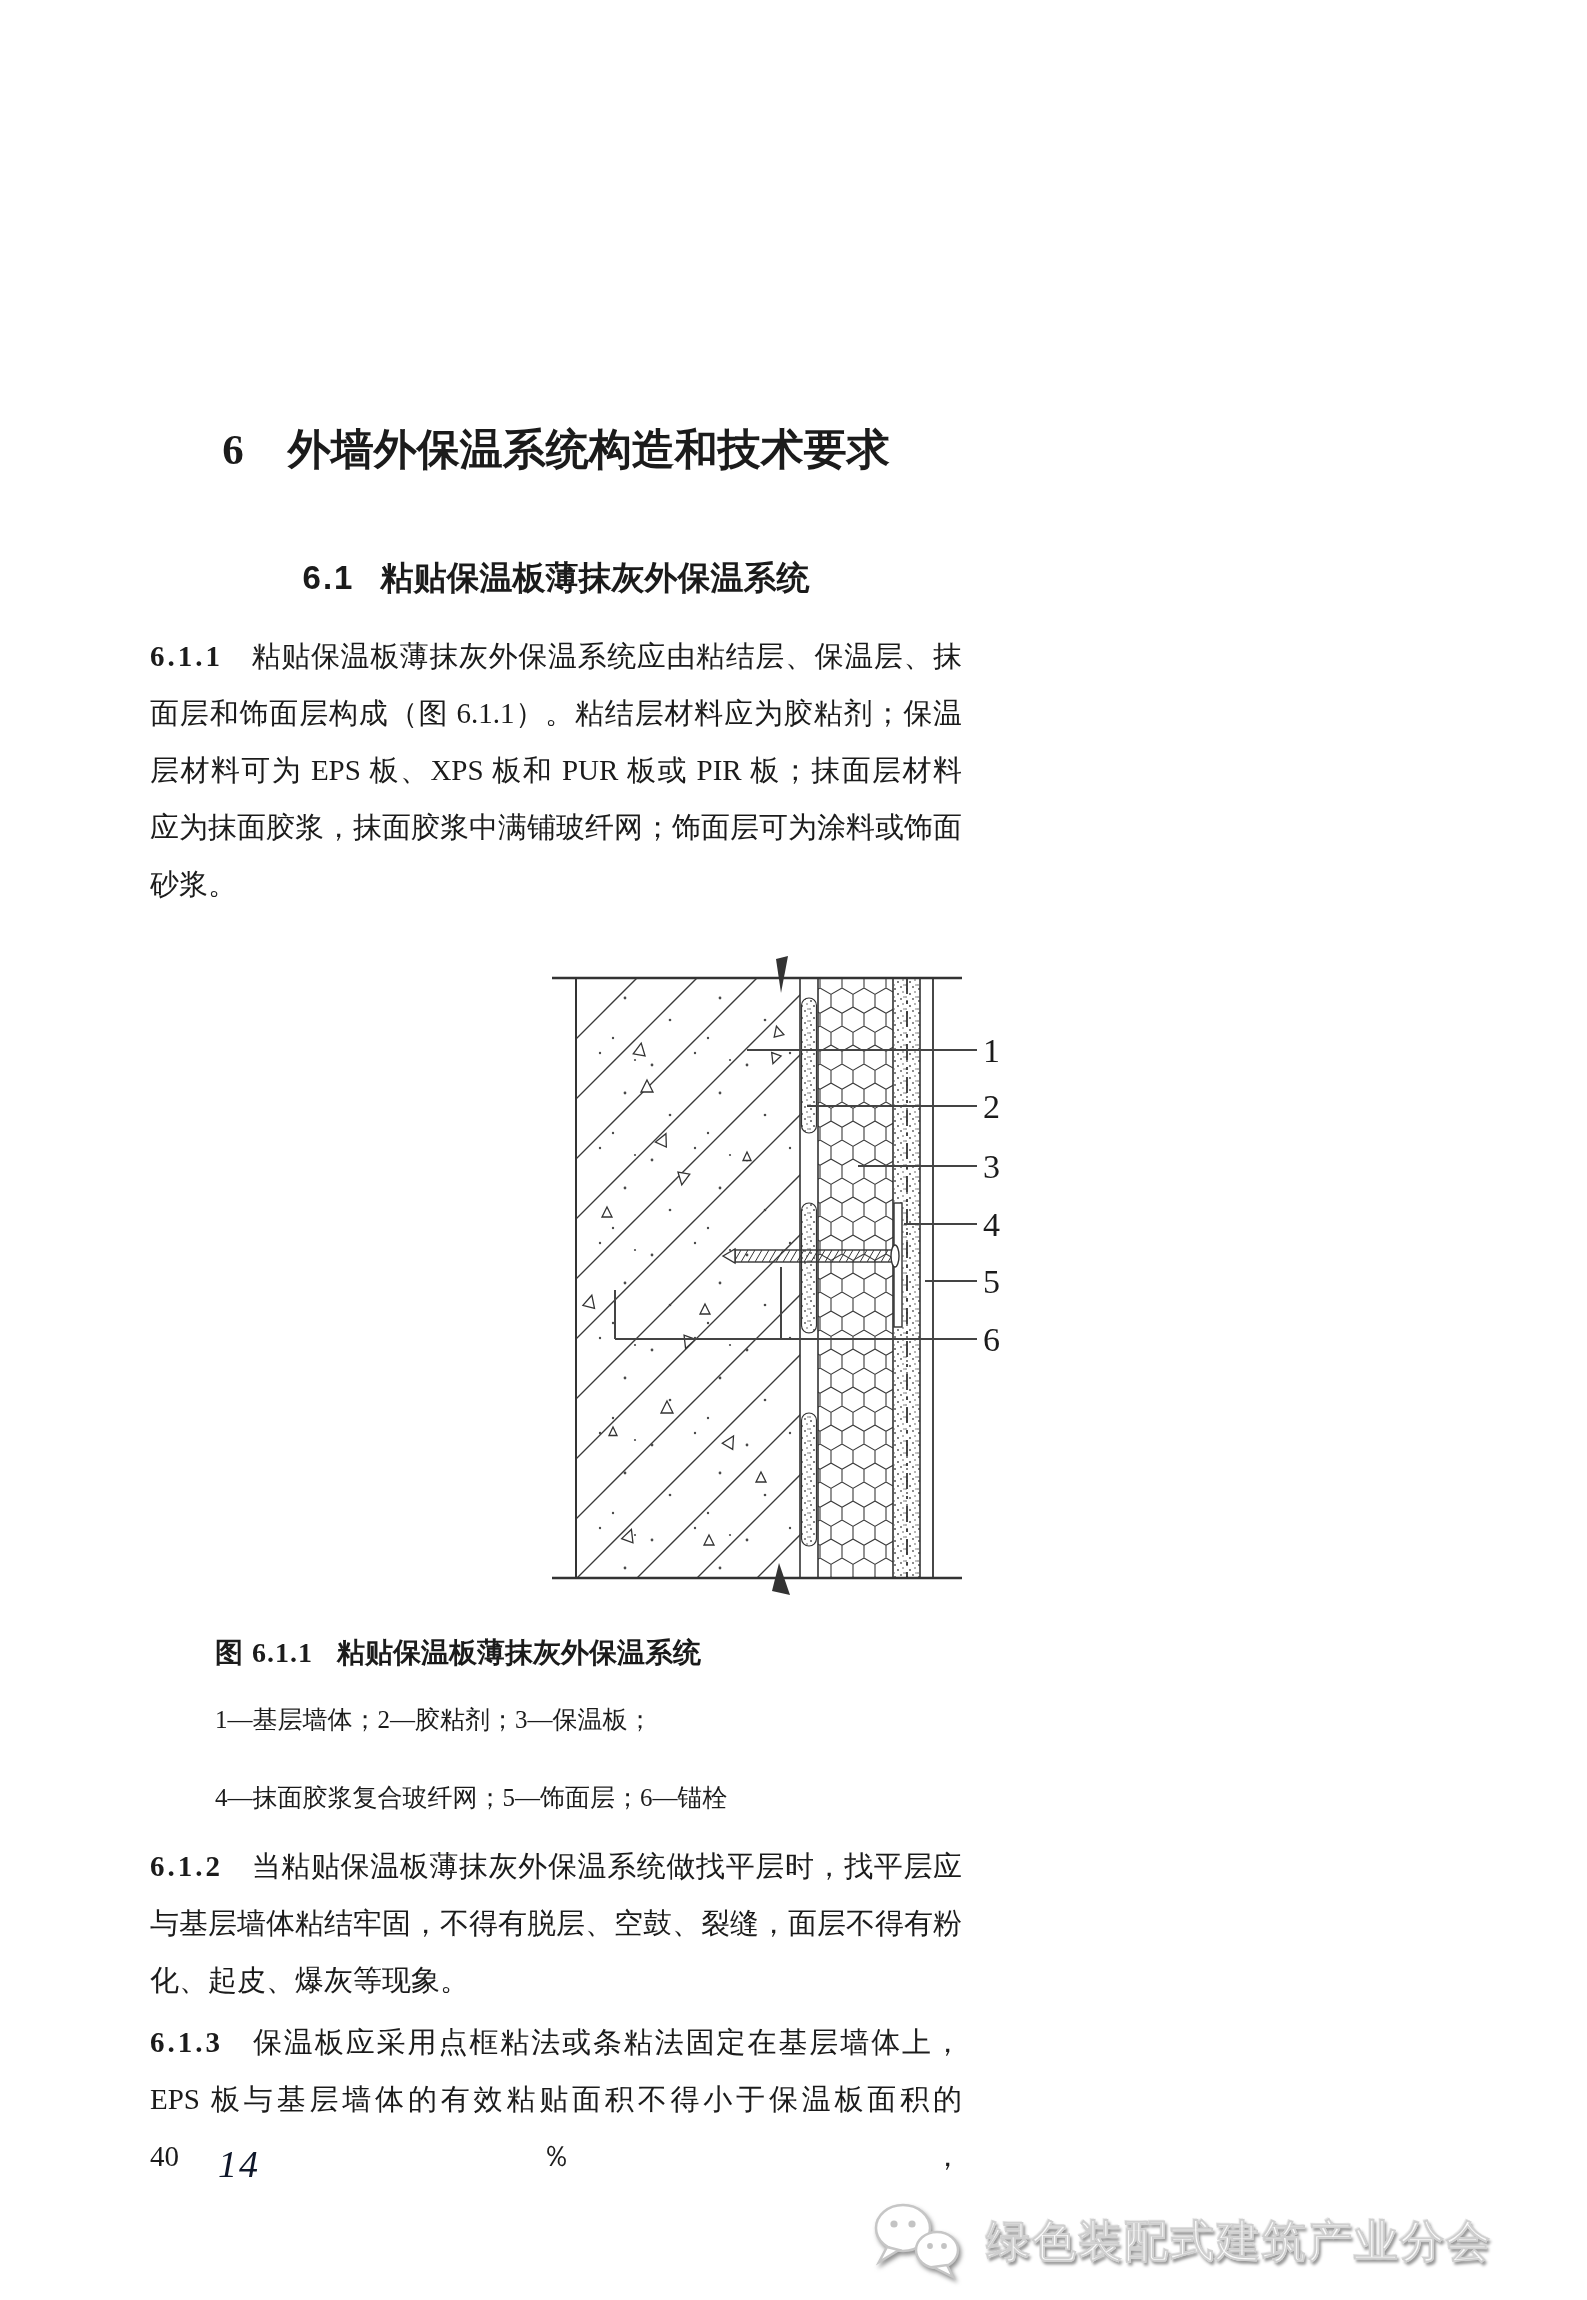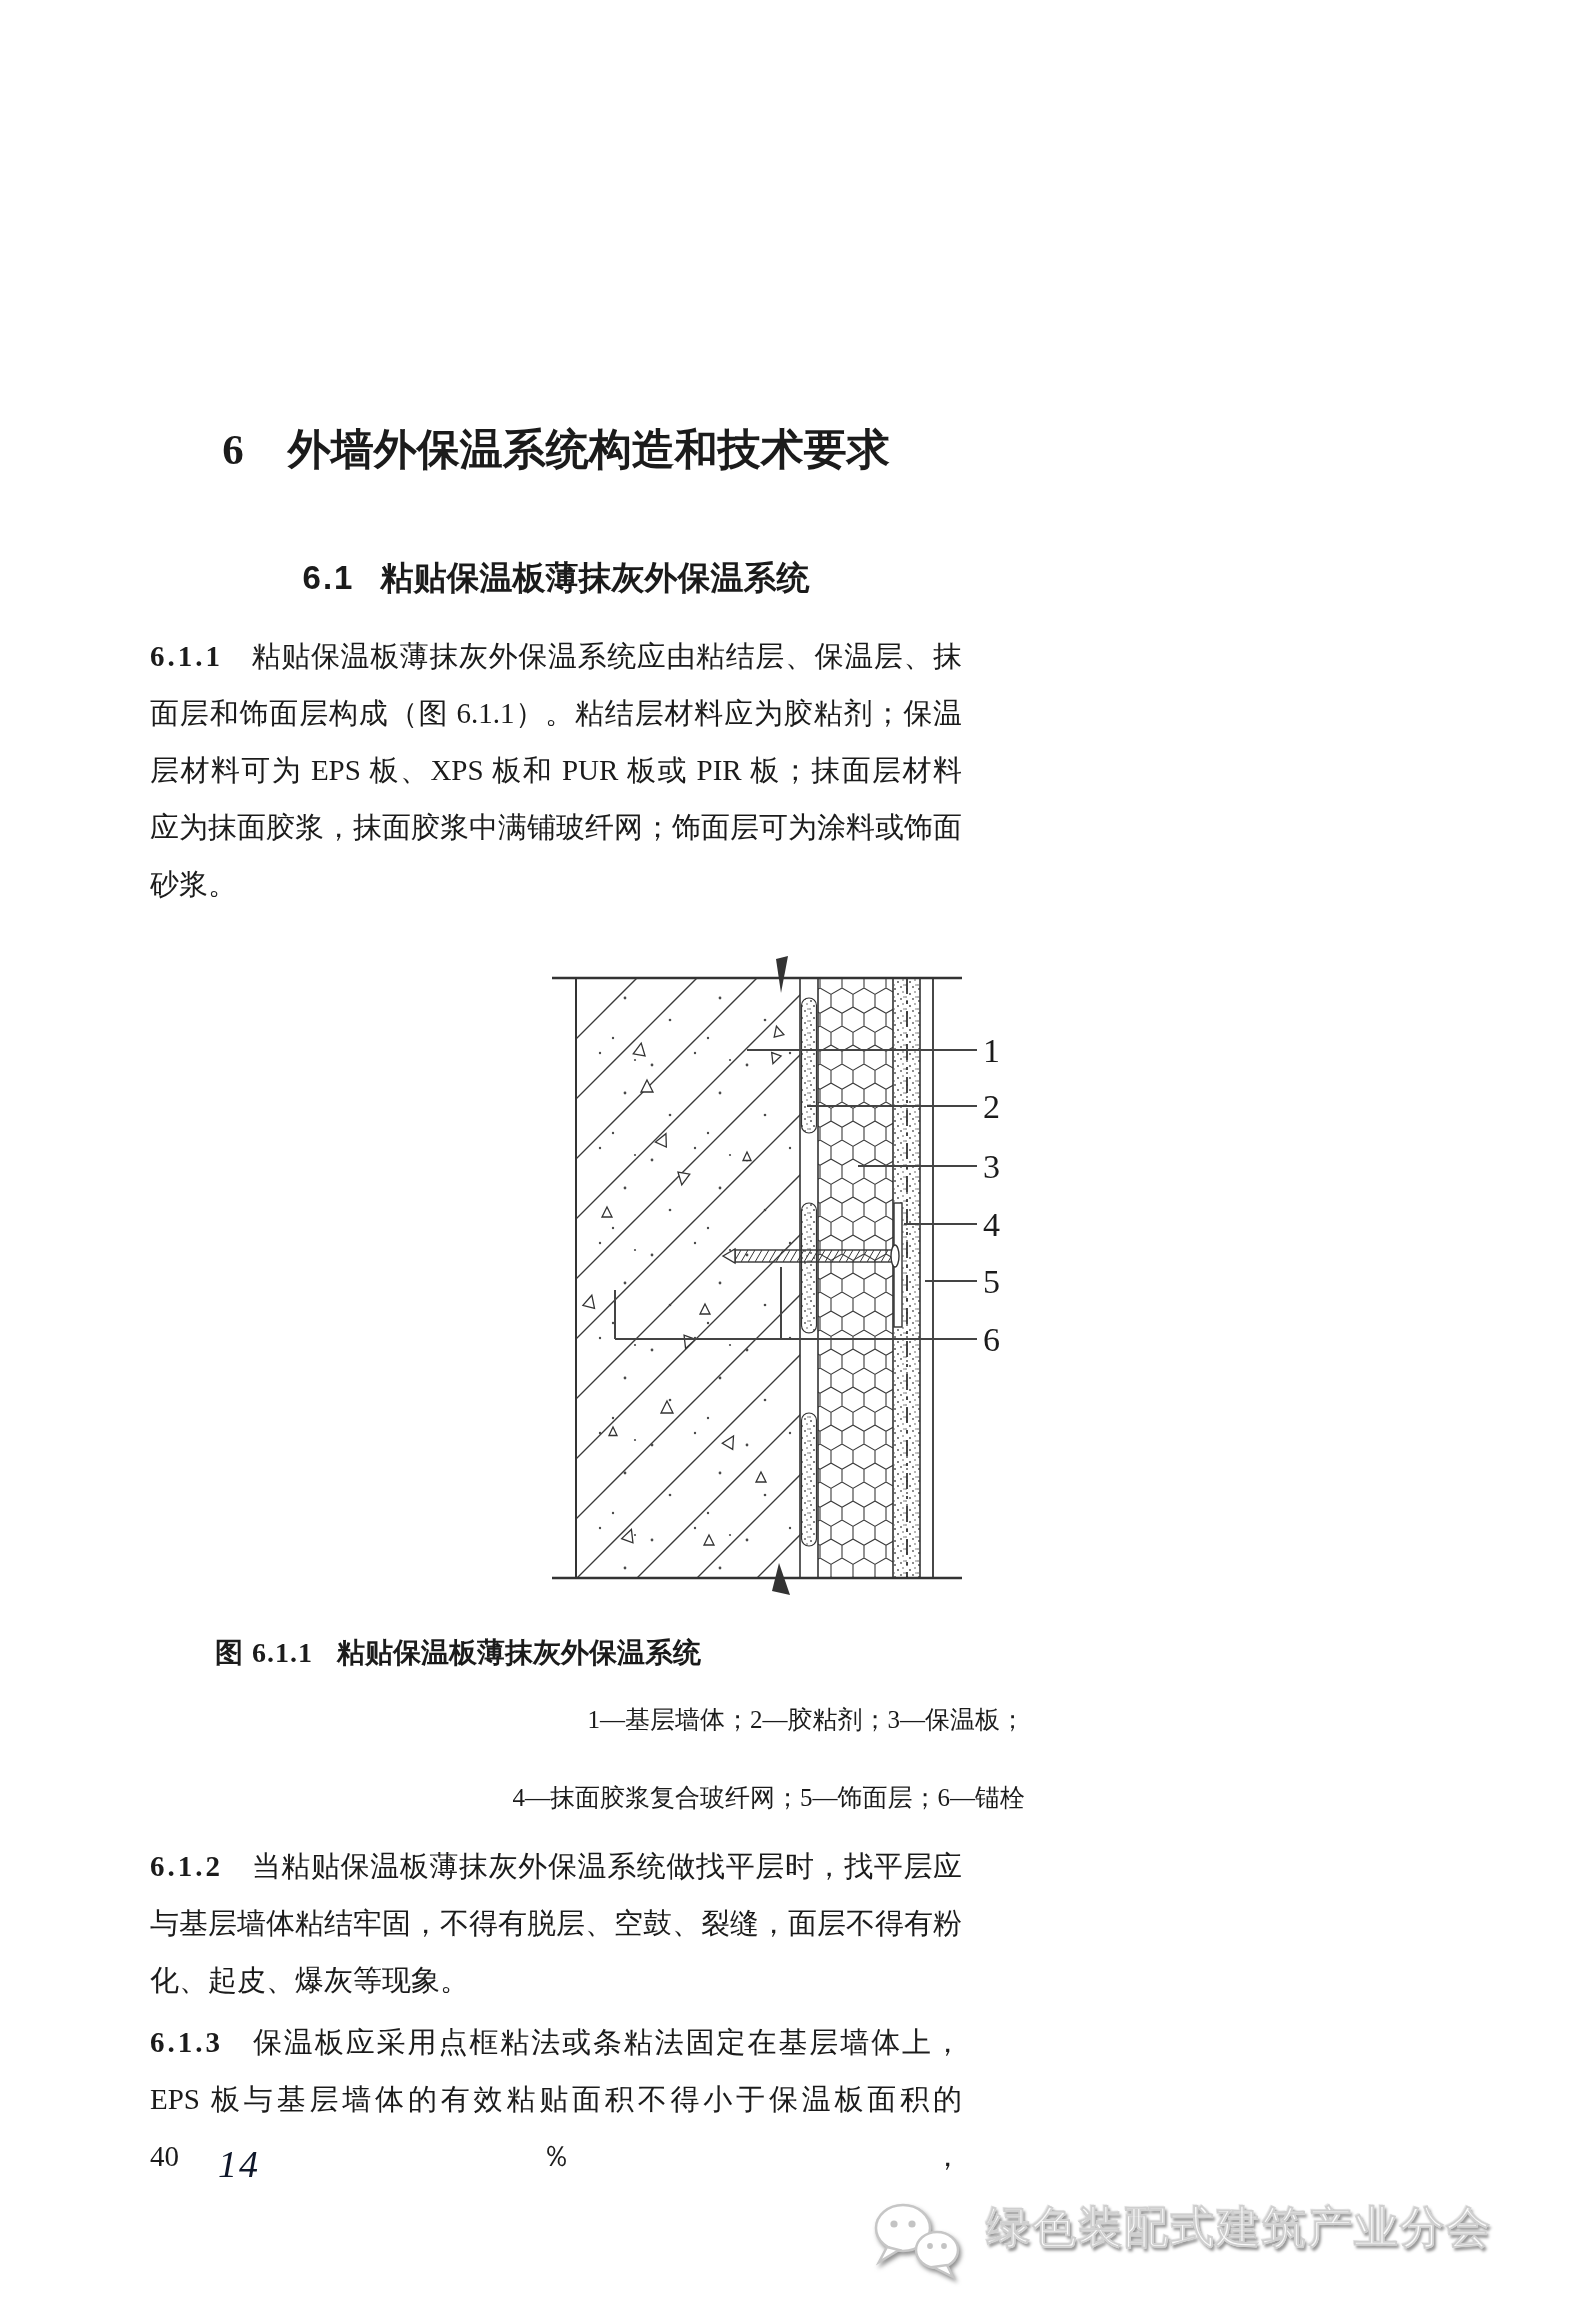--- a/index.html
+++ b/index.html
@@ -25,29 +25,29 @@
     text-align:justify;text-align-last:justify;text-justify:inter-character;
   }
   .line.last{text-align-last:left;}
   .cno{font-weight:bold;letter-spacing:3px;margin-right:28px;}
   .fig-caption{
     position:absolute;top:1632px;left:215px;width:810px;
     font-size:28px;font-weight:bold;line-height:42px;white-space:nowrap;
   }
   .fig-caption .fig-label{margin-right:24px;letter-spacing:1px;}
   .legend-line{
-    position:absolute;left:215px;width:810px;text-align:right;
+    position:absolute;left:215px;width:810px;text-align:left;
     font-size:25px;line-height:40px;white-space:nowrap;
   }
   .page-number{
     position:absolute;top:2142px;left:218px;
     font-size:38px;font-style:italic;color:#0f172a;letter-spacing:2px;
   }
   .watermark{
-    position:absolute;top:2198px;right:95px;display:flex;gap:22px;
+    position:absolute;top:2198px;right:95px;display:flex;align-items:center;gap:22px;
   }
   .wm-logo{filter:drop-shadow(2px 3px 2px rgba(125,125,125,0.85));}
   .wm-text{
     font-family:"Liberation Sans","DejaVu Sans",sans-serif;
     font-size:44px;font-weight:bold;color:#fafafa;letter-spacing:2px;white-space:nowrap;
     text-shadow:2px 3px 3px #949494,-1px -1px 1px #e3e3e3;
     -webkit-text-stroke:0.5px #cfcfcf;
   }
   .figure-svg{position:absolute;top:950px;left:545px;}
   .diagram-label{font-family:"Liberation Serif","DejaVu Serif",serif;font-size:34px;fill:#1b1b1b;}

